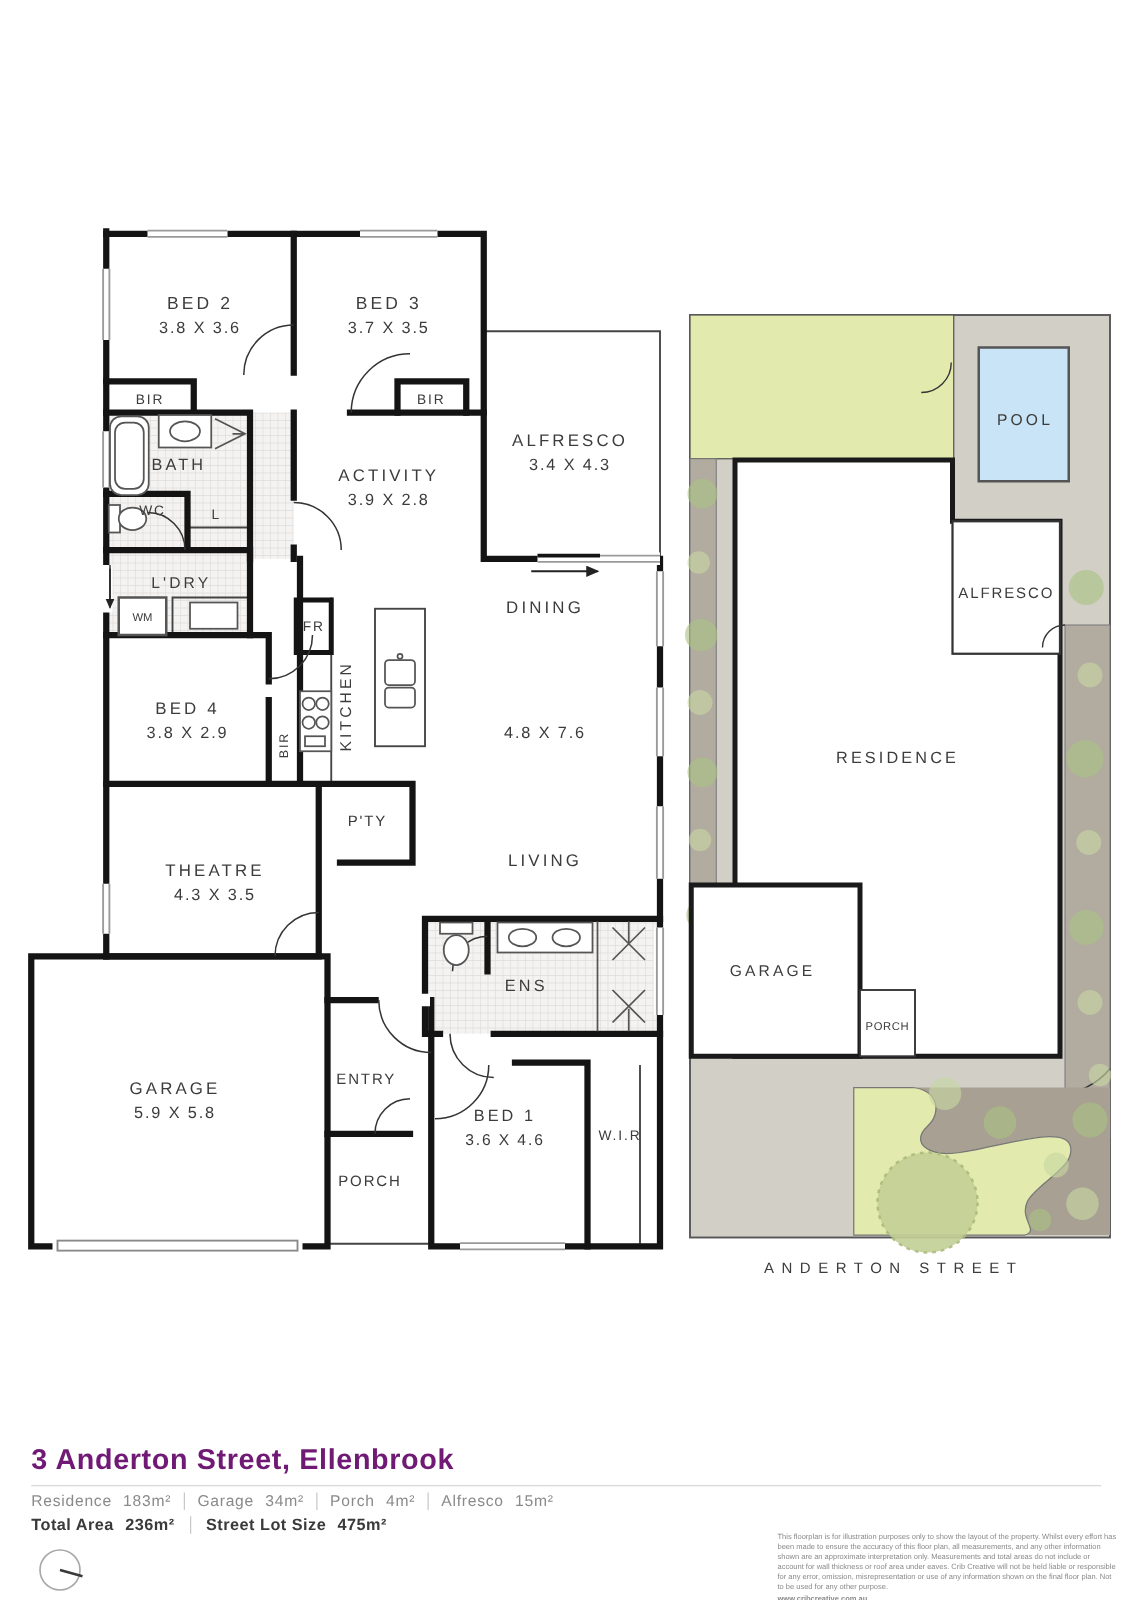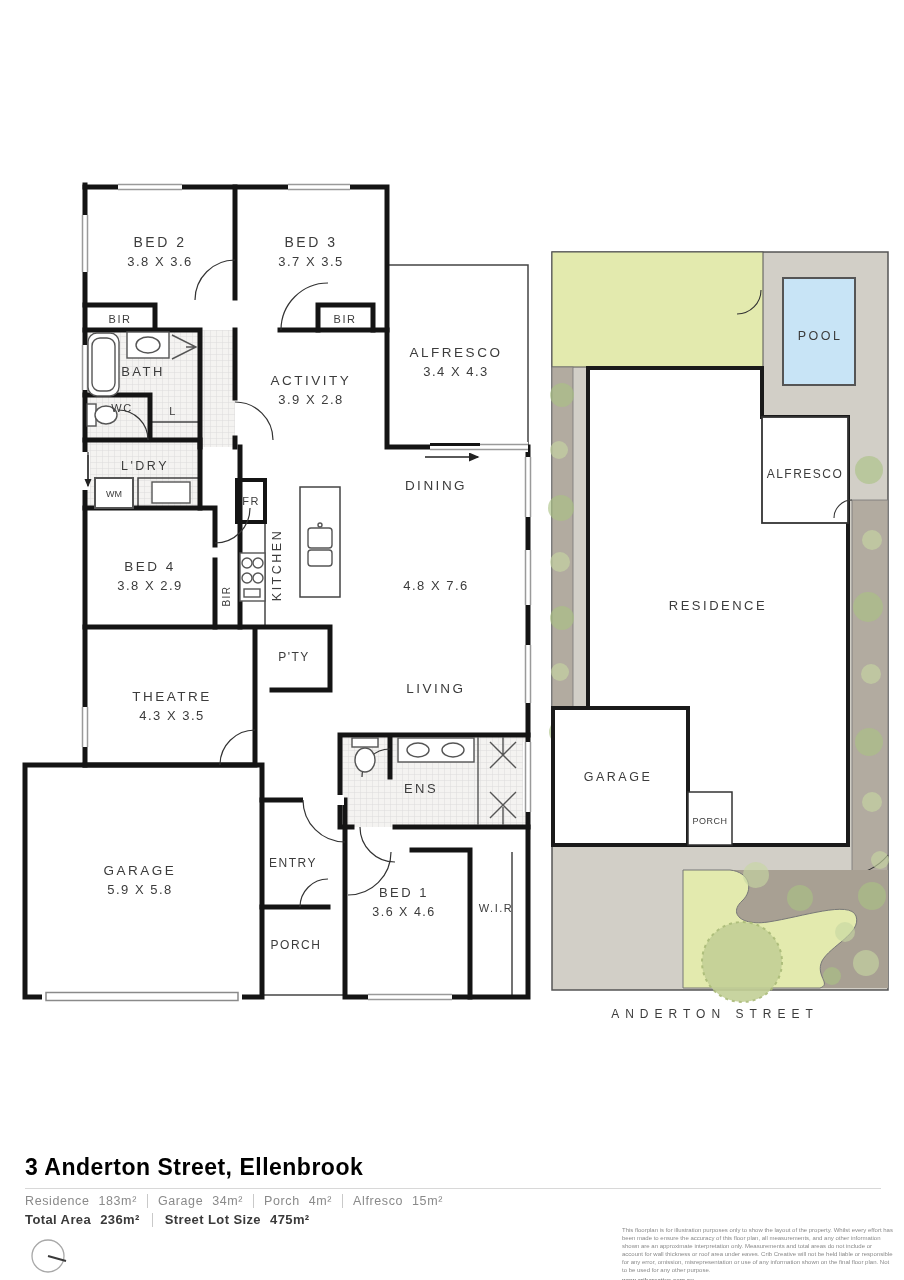--- a/index.html
+++ b/index.html
@@ -11,21 +11,21 @@
   svg text {
     font-family:"Liberation Sans", sans-serif;
     fill:#3c3c3c;
   }
   .plan-label { letter-spacing:2.5px; }
   .plan-dim   { letter-spacing:1.5px; }
   .small-label{ letter-spacing:1.5px; }
   .tree  { fill:#a9c183; opacity:.62; }
   .tree2 { fill:#c6d6a2; opacity:.62; }
   .footer { position:absolute; left:0; top:1148px; width:904px; }
-  .footer-title { position:absolute; left:25px; top:6px; font-size:23px; font-weight:bold; color:#000000; letter-spacing:.5px;}
+  .footer-title { position:absolute; left:25px; top:6px; font-size:23px; font-weight:bold; color:#701a75; letter-spacing:.5px;}
   .footer-rule { position:absolute; left:25px; top:40px; width:856px; height:1px; background:#d8d8d8; }
   .areas-row { position:absolute; left:25px; top:46px; display:flex; align-items:center; font-size:12.5px; color:#8a8a8a; letter-spacing:.6px; }
   .areas-row .pair { margin-right:10px; display:flex; }
   .areas-row .lab { margin-right:9px; }
   .areas-row .sep { width:1px; height:14px; background:#c9c9c9; margin-right:10px; }
   .totals-row { position:absolute; left:25px; top:64px; display:flex; align-items:center; font-size:13px; font-weight:bold; color:#3a3a3a; letter-spacing:.4px; }
   .totals-row .pair { margin-right:12px; display:flex; }
   .totals-row .lab { margin-right:9px; }
   .totals-row .sep { width:1px; height:14px; background:#c9c9c9; margin-right:12px; }
   .disclaimer { position:absolute; left:622px; top:78px; width:272px; font-size:6px; line-height:1.35; color:#8a8a8a; }

